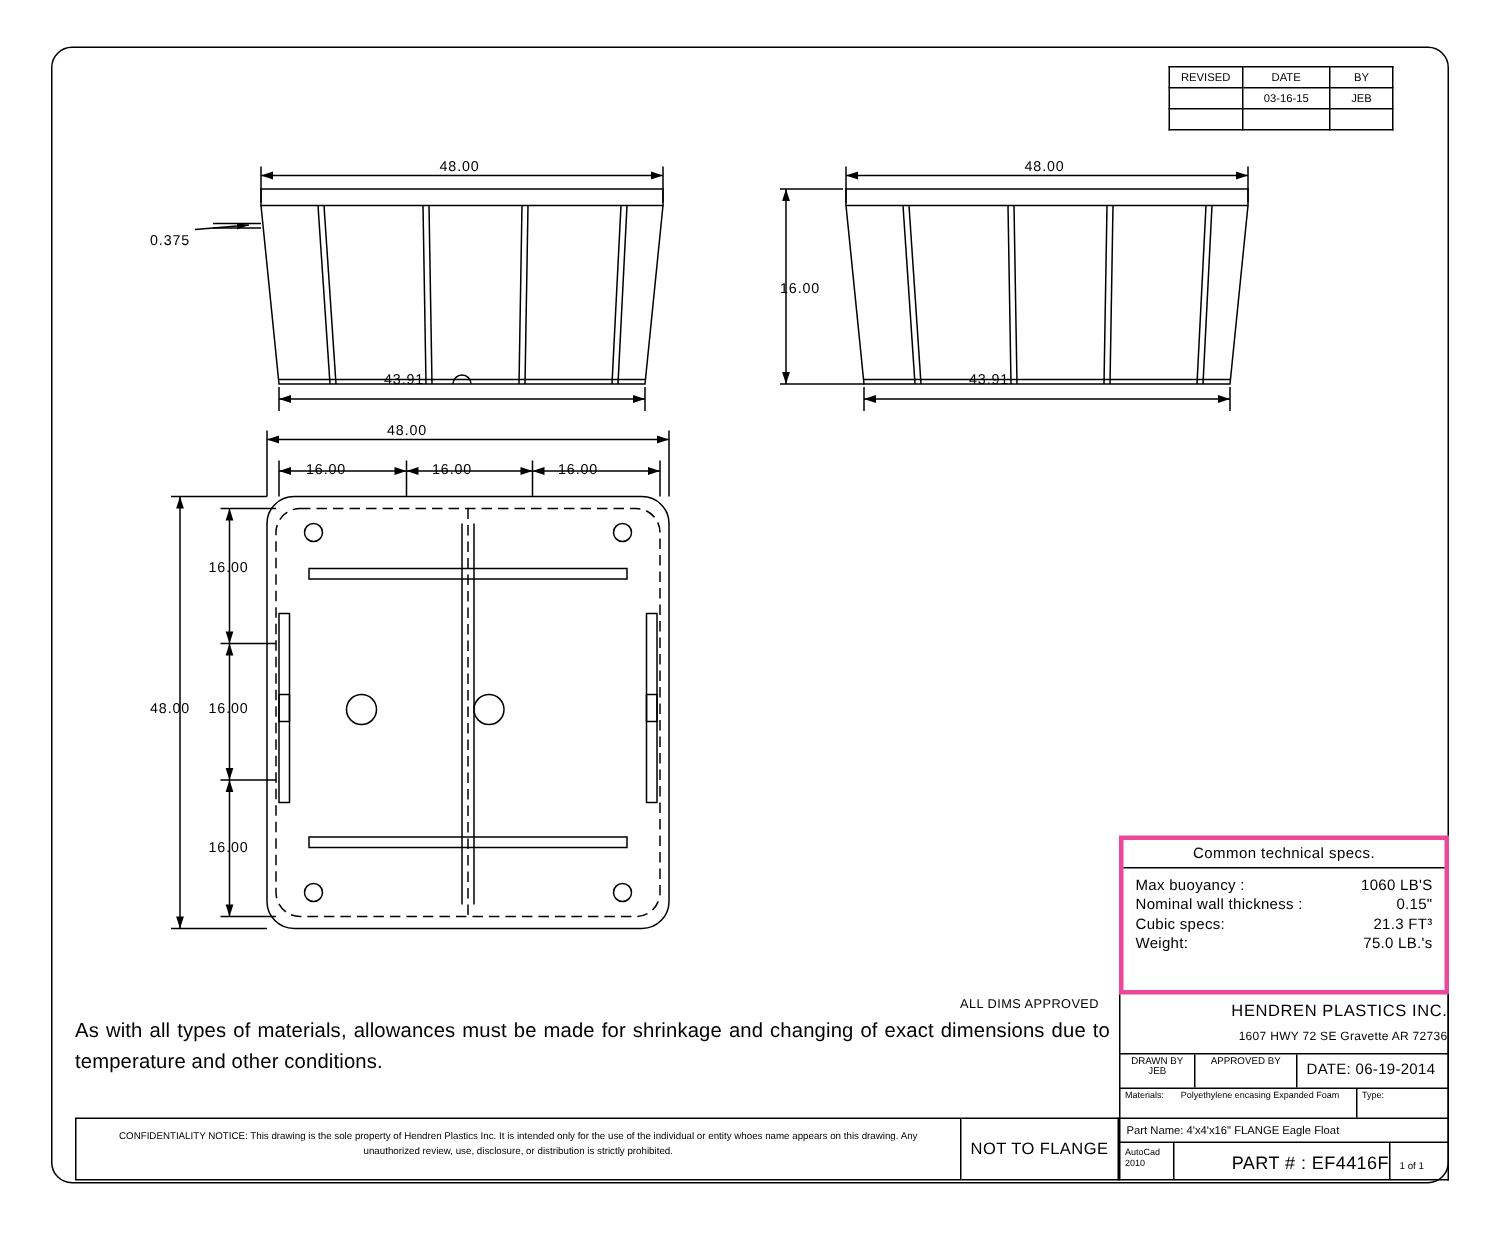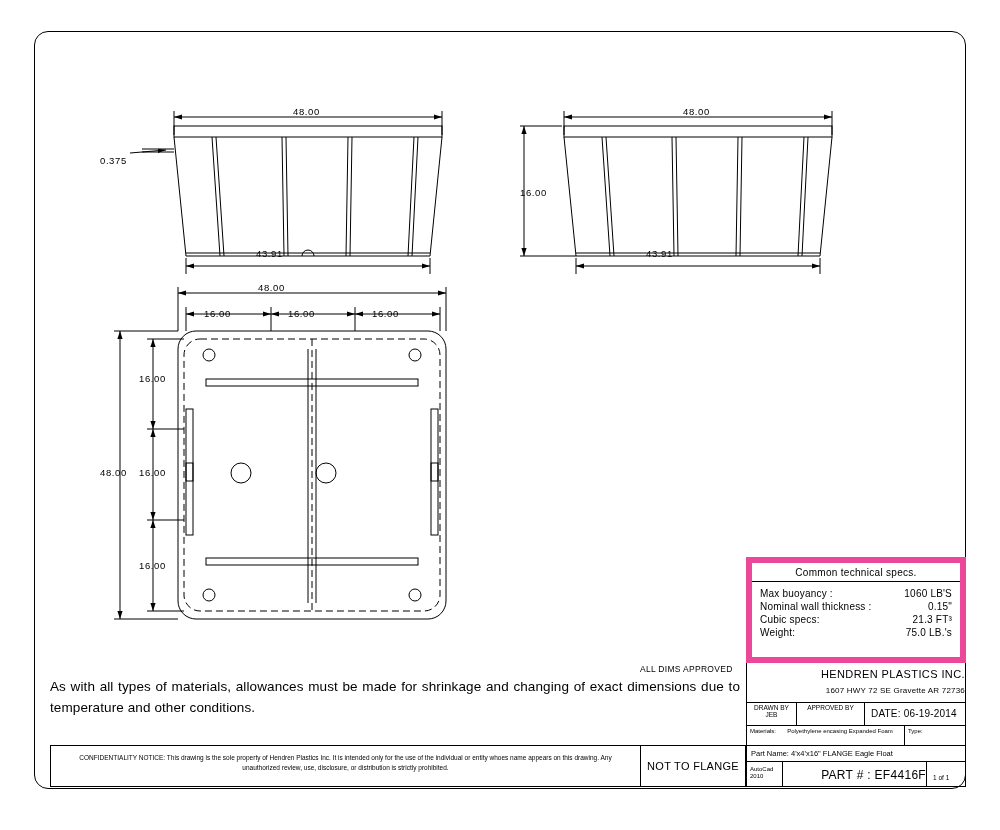--- a/index.html
+++ b/index.html
@@ -12,21 +12,21 @@
   .tbl td{border:1px solid #000;font-size:7.5px;text-align:center;padding:1px 2px;font-family:"Liberation Sans",sans-serif;}
 
   
   #rev{left:779px;top:44px;width:150px;}
   #rev td{height:11px;}
 
   
   #draw{left:34px;top:31px;}
 
   
-  #specs{left:746px;top:557px;width:220px;height:106px;border:6px solid #ec4899;box-sizing:border-box;}
+  #specs{left:746px;top:557px;width:220px;height:106px;border:3px solid #ec4899;box-sizing:border-box;}
   #specs .hd{text-align:center;font-size:10px;padding:4px 0 3px;border-bottom:1px solid #000;letter-spacing:.3px;}
   #specs .rows{padding:5px 8px 0 8px;}
   #specs .r{display:flex;justify-content:space-between;font-size:10px;line-height:13px;letter-spacing:.2px;}
 
   
   #company{left:746px;top:663px;width:220px;height:40px;border:1px solid #000;border-top:none;box-sizing:border-box;text-align:right;}
   #company .nm{font-size:11px;padding-top:5px;letter-spacing:.4px;}
   #company .ad{font-size:8px;padding-top:6px;letter-spacing:.2px;}
 
   
@@ -64,20 +64,39 @@
   #conf{left:50px;top:745px;width:591px;height:42px;border:1px solid #000;box-sizing:border-box;padding:7px 12px;font-size:6.5px;line-height:10px;text-align:center;}
   #nts{left:641px;top:745px;width:105px;height:42px;border:1px solid #000;border-left:none;box-sizing:border-box;font-size:11px;text-align:center;padding-top:14px;letter-spacing:.3px;}
 </style>
 </head>
 <body>
 
 <div id="sheet">
 
   <div class="border-outer"></div>
 
+  <table class="tbl abs" id="rev">
+    <tbody>
+        <tr>
+      <td style="width:46px">REVISED</td>
+      <td style="width:62px">DATE</td>
+      <td style="width:42px">BY</td>
+    </tr>
+    <tr>
+      <td></td>
+      <td>03-16-15</td>
+      <td>JEB</td>
+    </tr>
+    <tr>
+      <td></td>
+      <td></td>
+      <td></td>
+    </tr>
+  </tbody>
+    </table>
 
   <svg class="abs" id="draw" width="932" height="758" viewBox="0 0 932 758">
     <g fill="none" stroke="#000" stroke-width="1" shape-rendering="geometricPrecision">
 
       <g>
 
         <rect x="140" y="95" width="268" height="11"></rect>
 
         <path d="M140 106 L152 225 L396 225 L408 106"></path>
 

